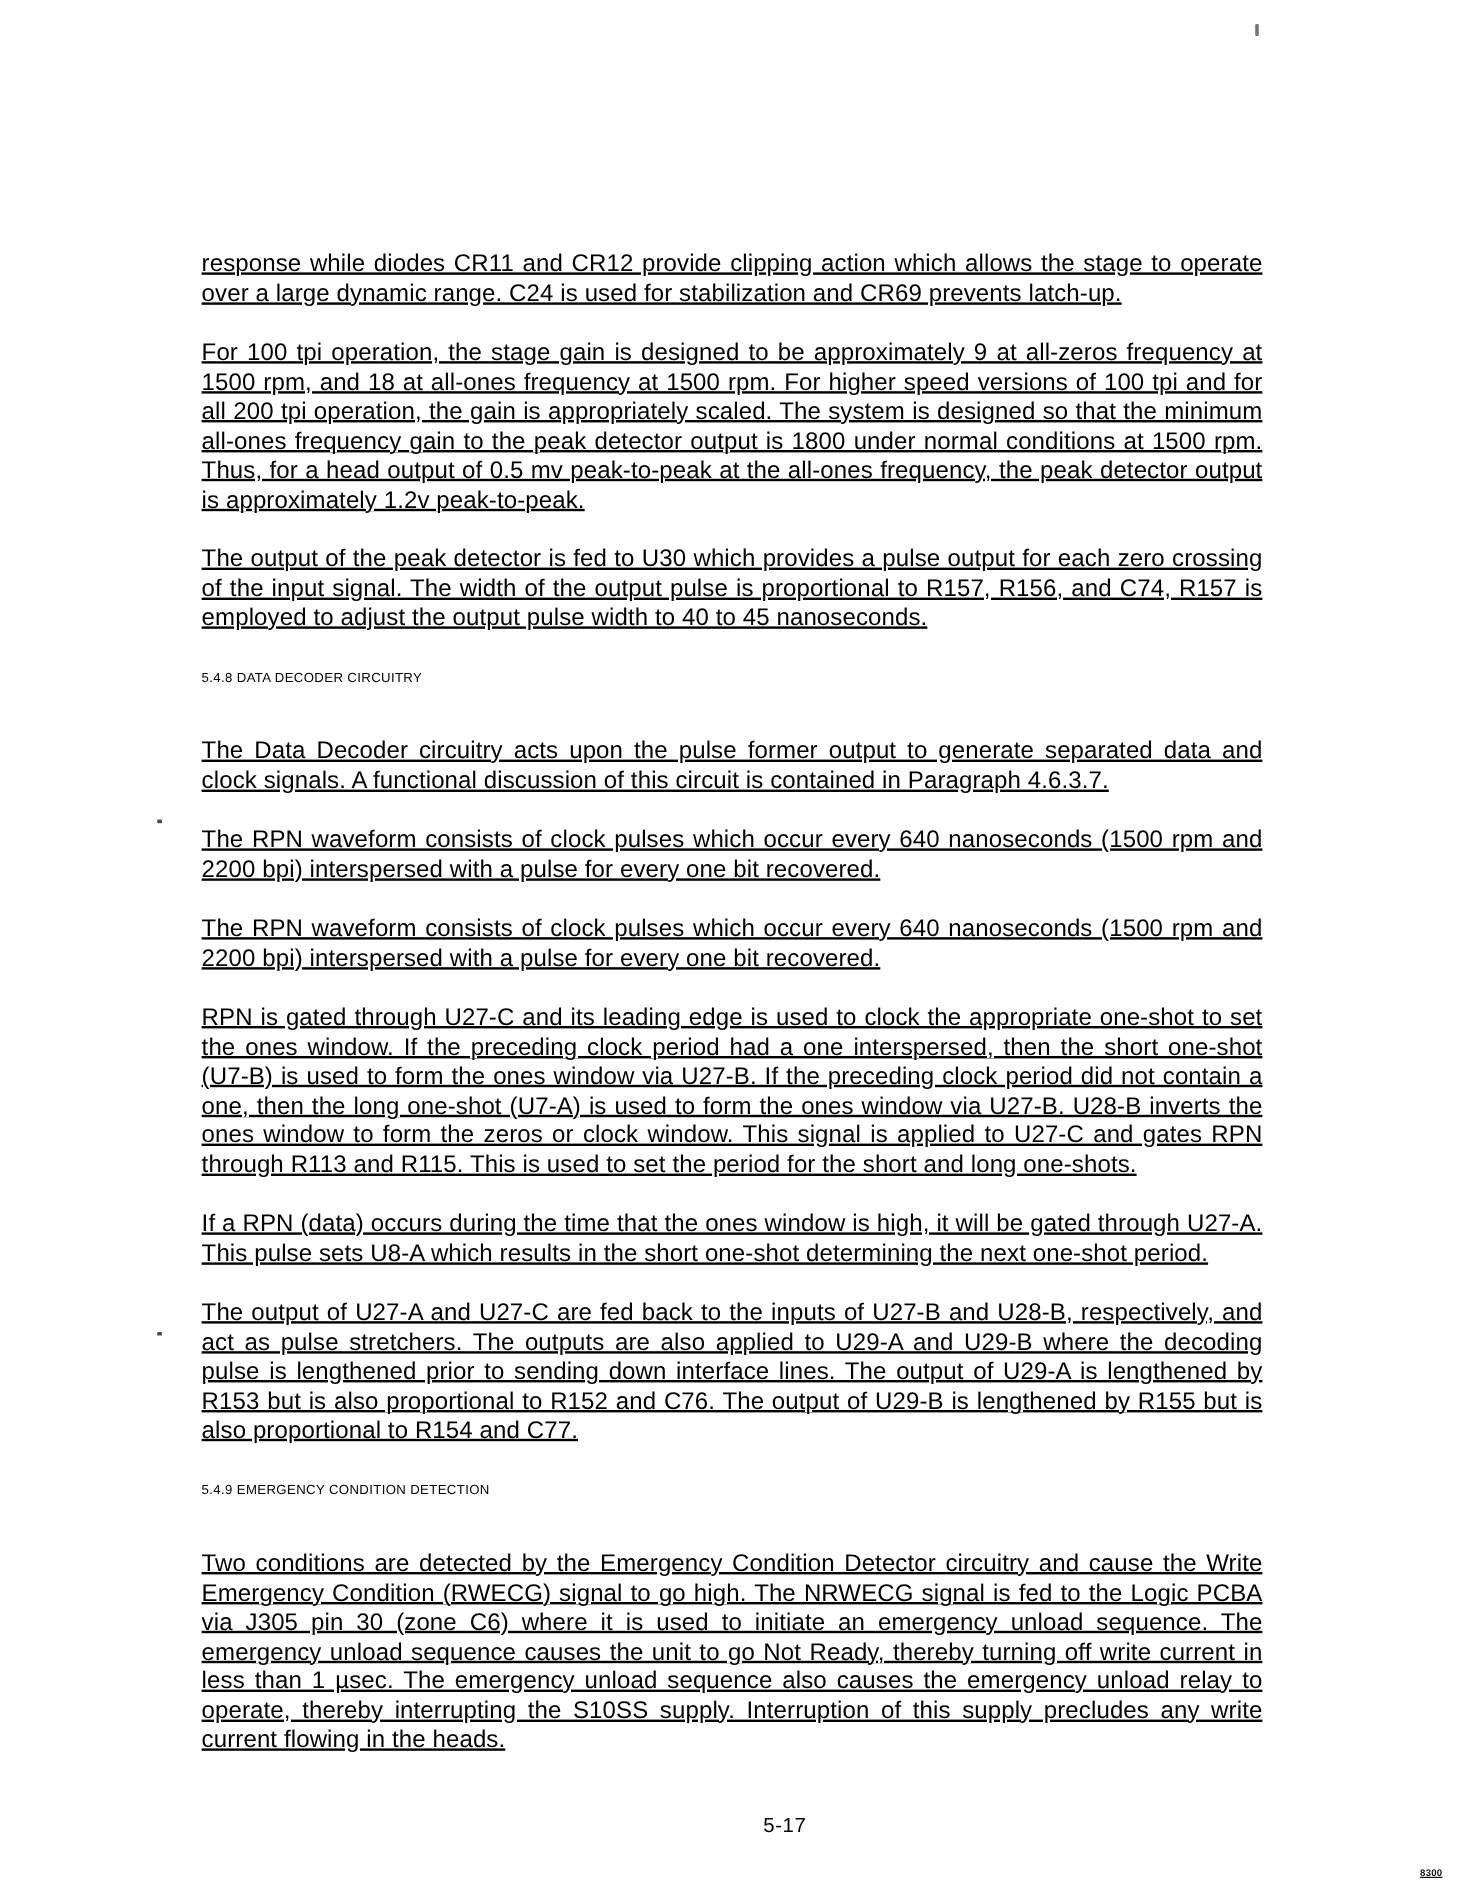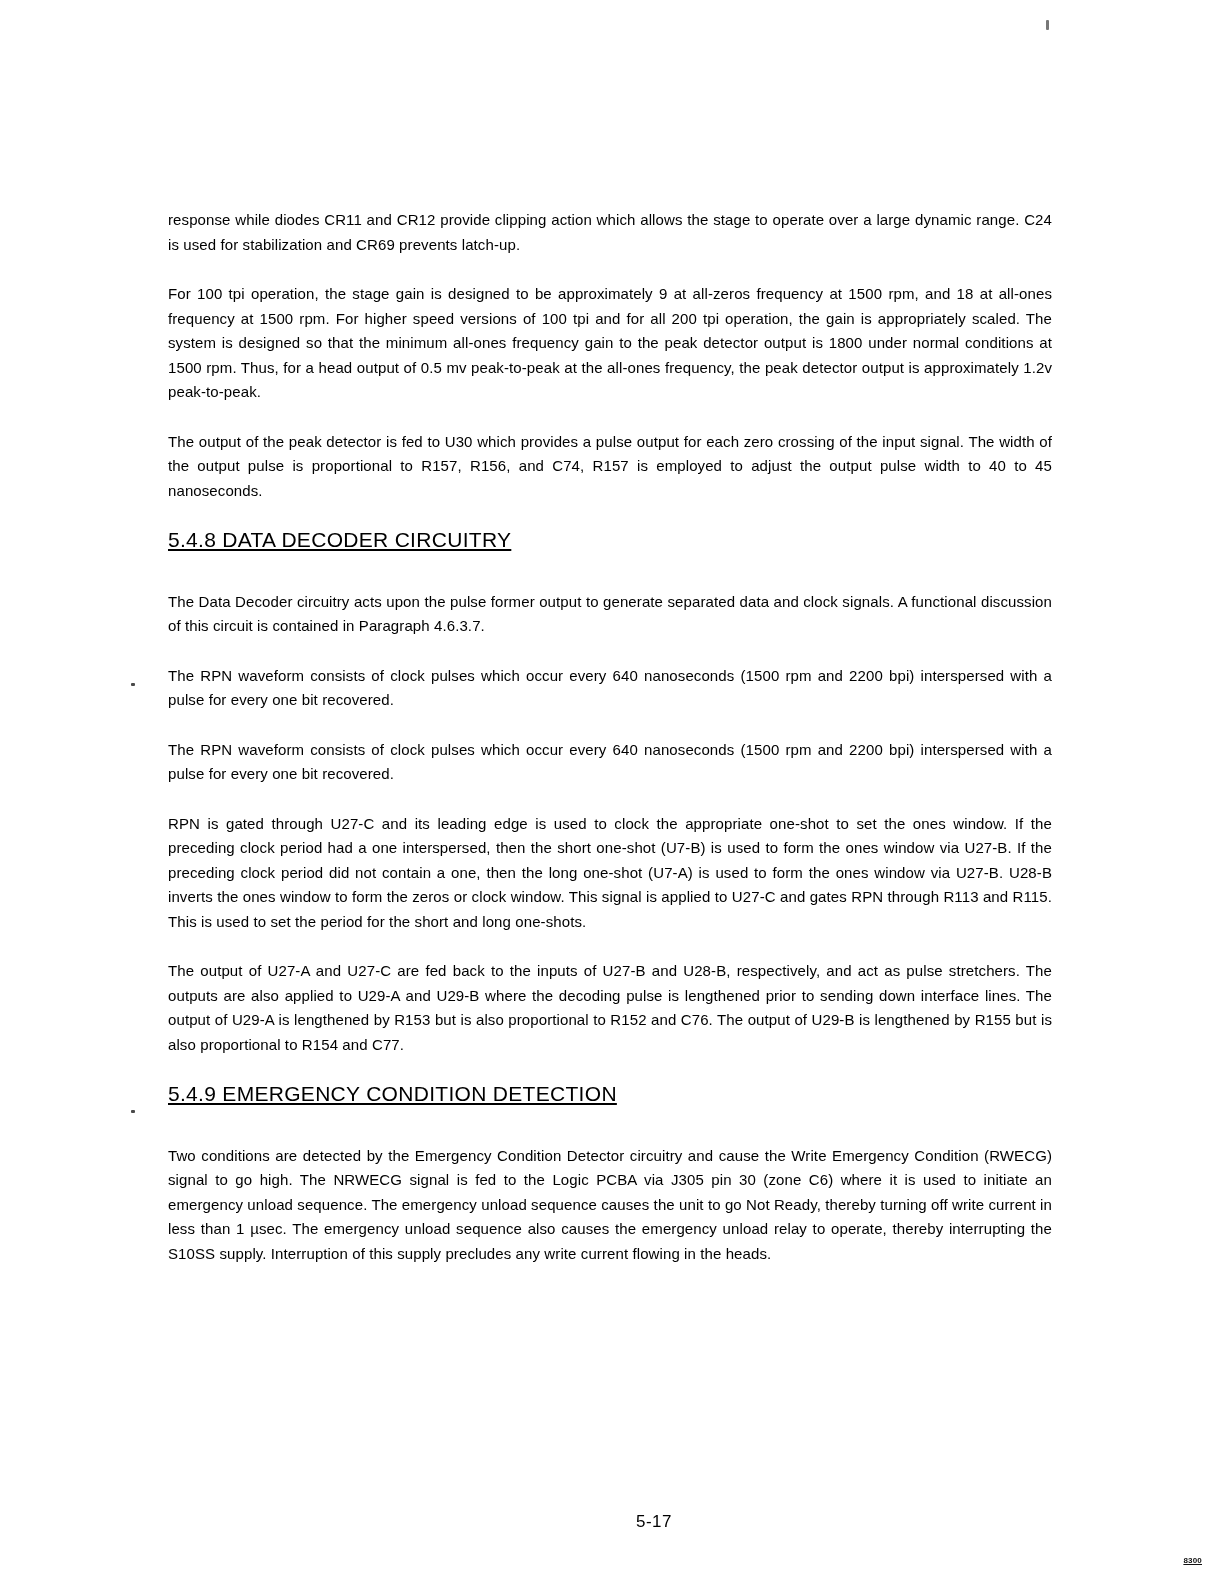--- a/index.html
+++ b/index.html
@@ -22,32 +22,32 @@
     height: 1584px;
   }
   .content {
     position: absolute;
     left: 168px;
     top: 208px;
     width: 884px;
   }
   p.para {
     margin: 0 0 25px 0;
-    font-size: 15px;
+    font-size: 20px;
     line-height: 24.5px;
     text-align: justify;
     letter-spacing: 0.1px;
+    text-decoration: underline;
   }
   h2.section-heading {
     margin: 0 0 10px 0;
-    font-size: 21px;
+    font-size: 11px;
     font-weight: normal;
     line-height: 24.5px;
     letter-spacing: 0.3px;
-    text-decoration: underline;
   }
   .heading-block {
     margin-bottom: 25px;
   }
   .heading-block p.para {
     margin-bottom: 0;
     margin-top: 37px;
   }
   .page-number {
     position: absolute;
@@ -96,20 +96,21 @@
     <p class="para">The output of the peak detector is fed to U30 which provides a pulse output for each zero crossing of the input signal. The width of the output pulse is proportional to R157, R156, and C74, R157 is employed to adjust the output pulse width to 40 to 45 nanoseconds.</p>
 
     <div class="heading-block">
       <h2 class="section-heading">5.4.8   DATA DECODER CIRCUITRY</h2>
       <p class="para">The Data Decoder circuitry acts upon the pulse former output to generate separated data and clock signals. A functional discussion of this circuit is contained in Paragraph 4.6.3.7.</p>
     </div>
 
     <p class="para">The RPN waveform consists of clock pulses which occur every 640 nanoseconds (1500 rpm and 2200 bpi) interspersed with a pulse for every one bit recovered.</p>
     <p class="para">The RPN waveform consists of clock pulses which occur every 640 nanoseconds (1500 rpm and 2200 bpi) interspersed with a pulse for every one bit recovered.</p>
     <p class="para">RPN is gated through U27-C and its leading edge is used to clock the appropriate one-shot to set the ones window. If the preceding clock period had a one interspersed, then the short one-shot (U7-B) is used to form the ones window via U27-B. If the preceding clock period did not contain a one, then the long one-shot (U7-A) is used to form the ones window via U27-B. U28-B inverts the ones window to form the zeros or clock window. This signal is applied to U27-C and gates RPN through R113 and R115. This is used to set the period for the short and long one-shots.</p>
+    <p class="para">If a RPN (data) occurs during the time that the ones window is high, it will be gated through U27-A. This pulse sets U8-A which results in the short one-shot determining the next one-shot period.</p>
     <p class="para">The output of U27-A and U27-C are fed back to the inputs of U27-B and U28-B, respectively, and act as pulse stretchers. The outputs are also applied to U29-A and U29-B where the decoding pulse is lengthened prior to sending down interface lines. The output of U29-A is lengthened by R153 but is also proportional to R152 and C76. The output of U29-B is lengthened by R155 but is also proportional to R154 and C77.</p>
 
     <div class="heading-block">
       <h2 class="section-heading">5.4.9   EMERGENCY CONDITION DETECTION</h2>
       <p class="para">Two conditions are detected by the Emergency Condition Detector circuitry and cause the Write Emergency Condition (RWECG) signal to go high. The NRWECG signal is fed to the Logic PCBA via J305 pin 30 (zone C6) where it is used to initiate an emergency unload sequence. The emergency unload sequence causes the unit to go Not Ready, thereby turning off write current in less than 1 µsec. The emergency unload sequence also causes the emergency unload relay to operate, thereby interrupting the S10SS supply. Interruption of this supply precludes any write current flowing in the heads.</p>
     </div>
 
 
   </div>
 

